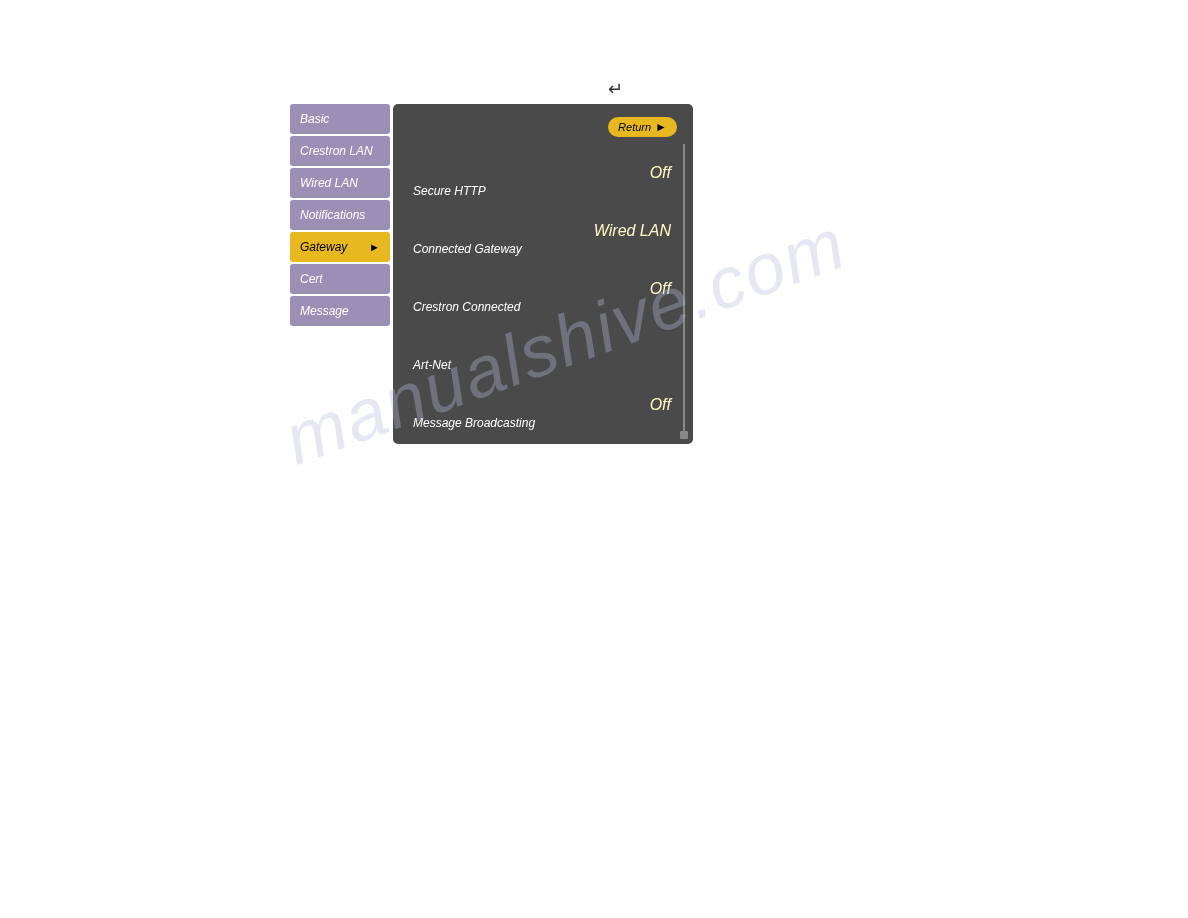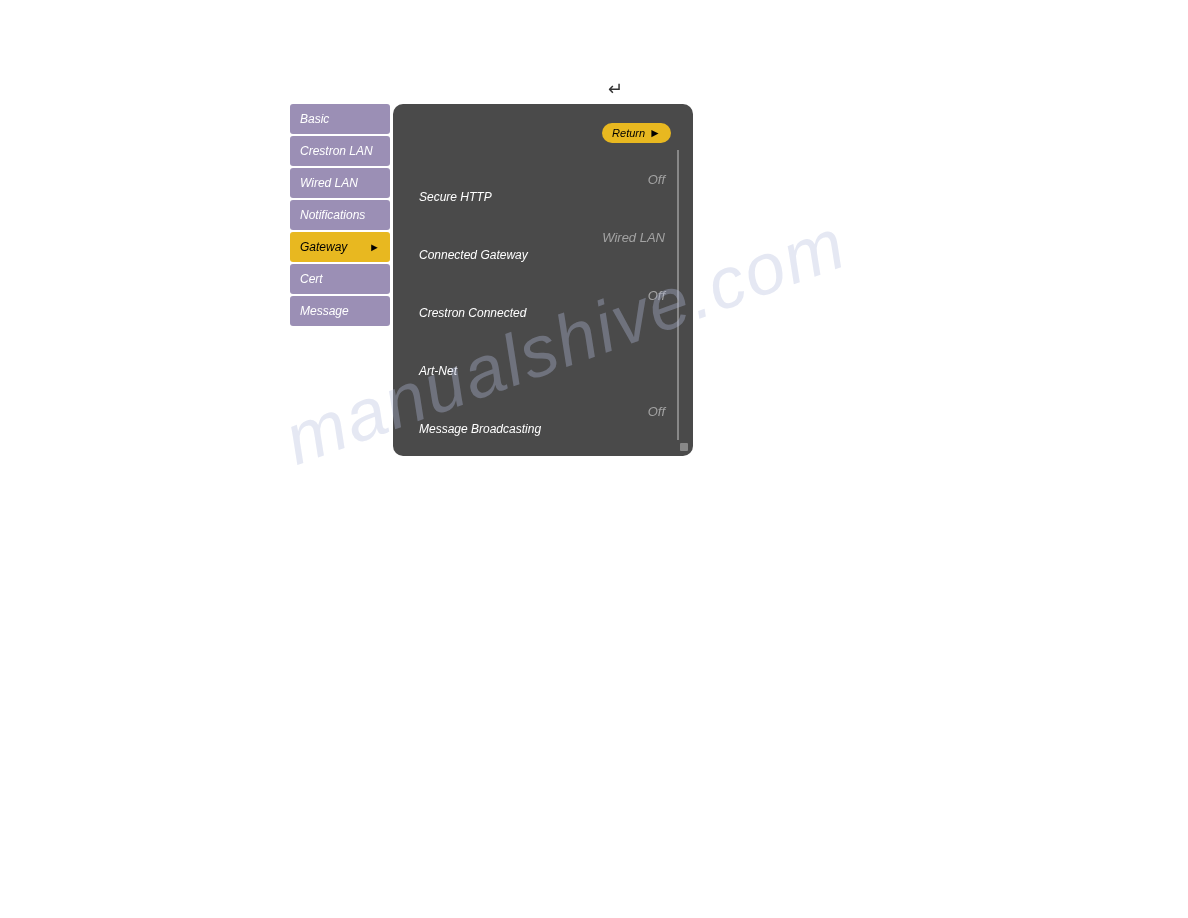--- a/index.html
+++ b/index.html
@@ -70,22 +70,22 @@
     }
 
     .sidebar-item .arrow {
       font-size: 11px;
     }
 
     .content-panel {
       background: #4a4a4a;
       width: 300px;
       min-height: 230px;
-      border-radius: 10px;
-      padding: 14px;
+      border-radius: 5px;
+      padding: 8px;
       position: relative;
       margin-left: 3px;
     }
 
     .content-header {
       display: flex;
       justify-content: flex-end;
       padding: 5px 8px;
     }
 
@@ -118,22 +118,22 @@
       min-height: 22px;
       border-right: 2px solid #888;
     }
 
     .content-row .row-label {
       flex: 1;
       margin-top: 36px;
     }
 
     .content-row .row-value {
-      color: #a3a3a3;
-      font-size: 13px;
+      color: #fef9c3;
+      font-size: 16px;
     }
 
     .corner-dot {
       position: absolute;
       bottom: 5px;
       right: 5px;
       width: 8px;
       height: 8px;
       background: #888;
       border-radius: 1px;

